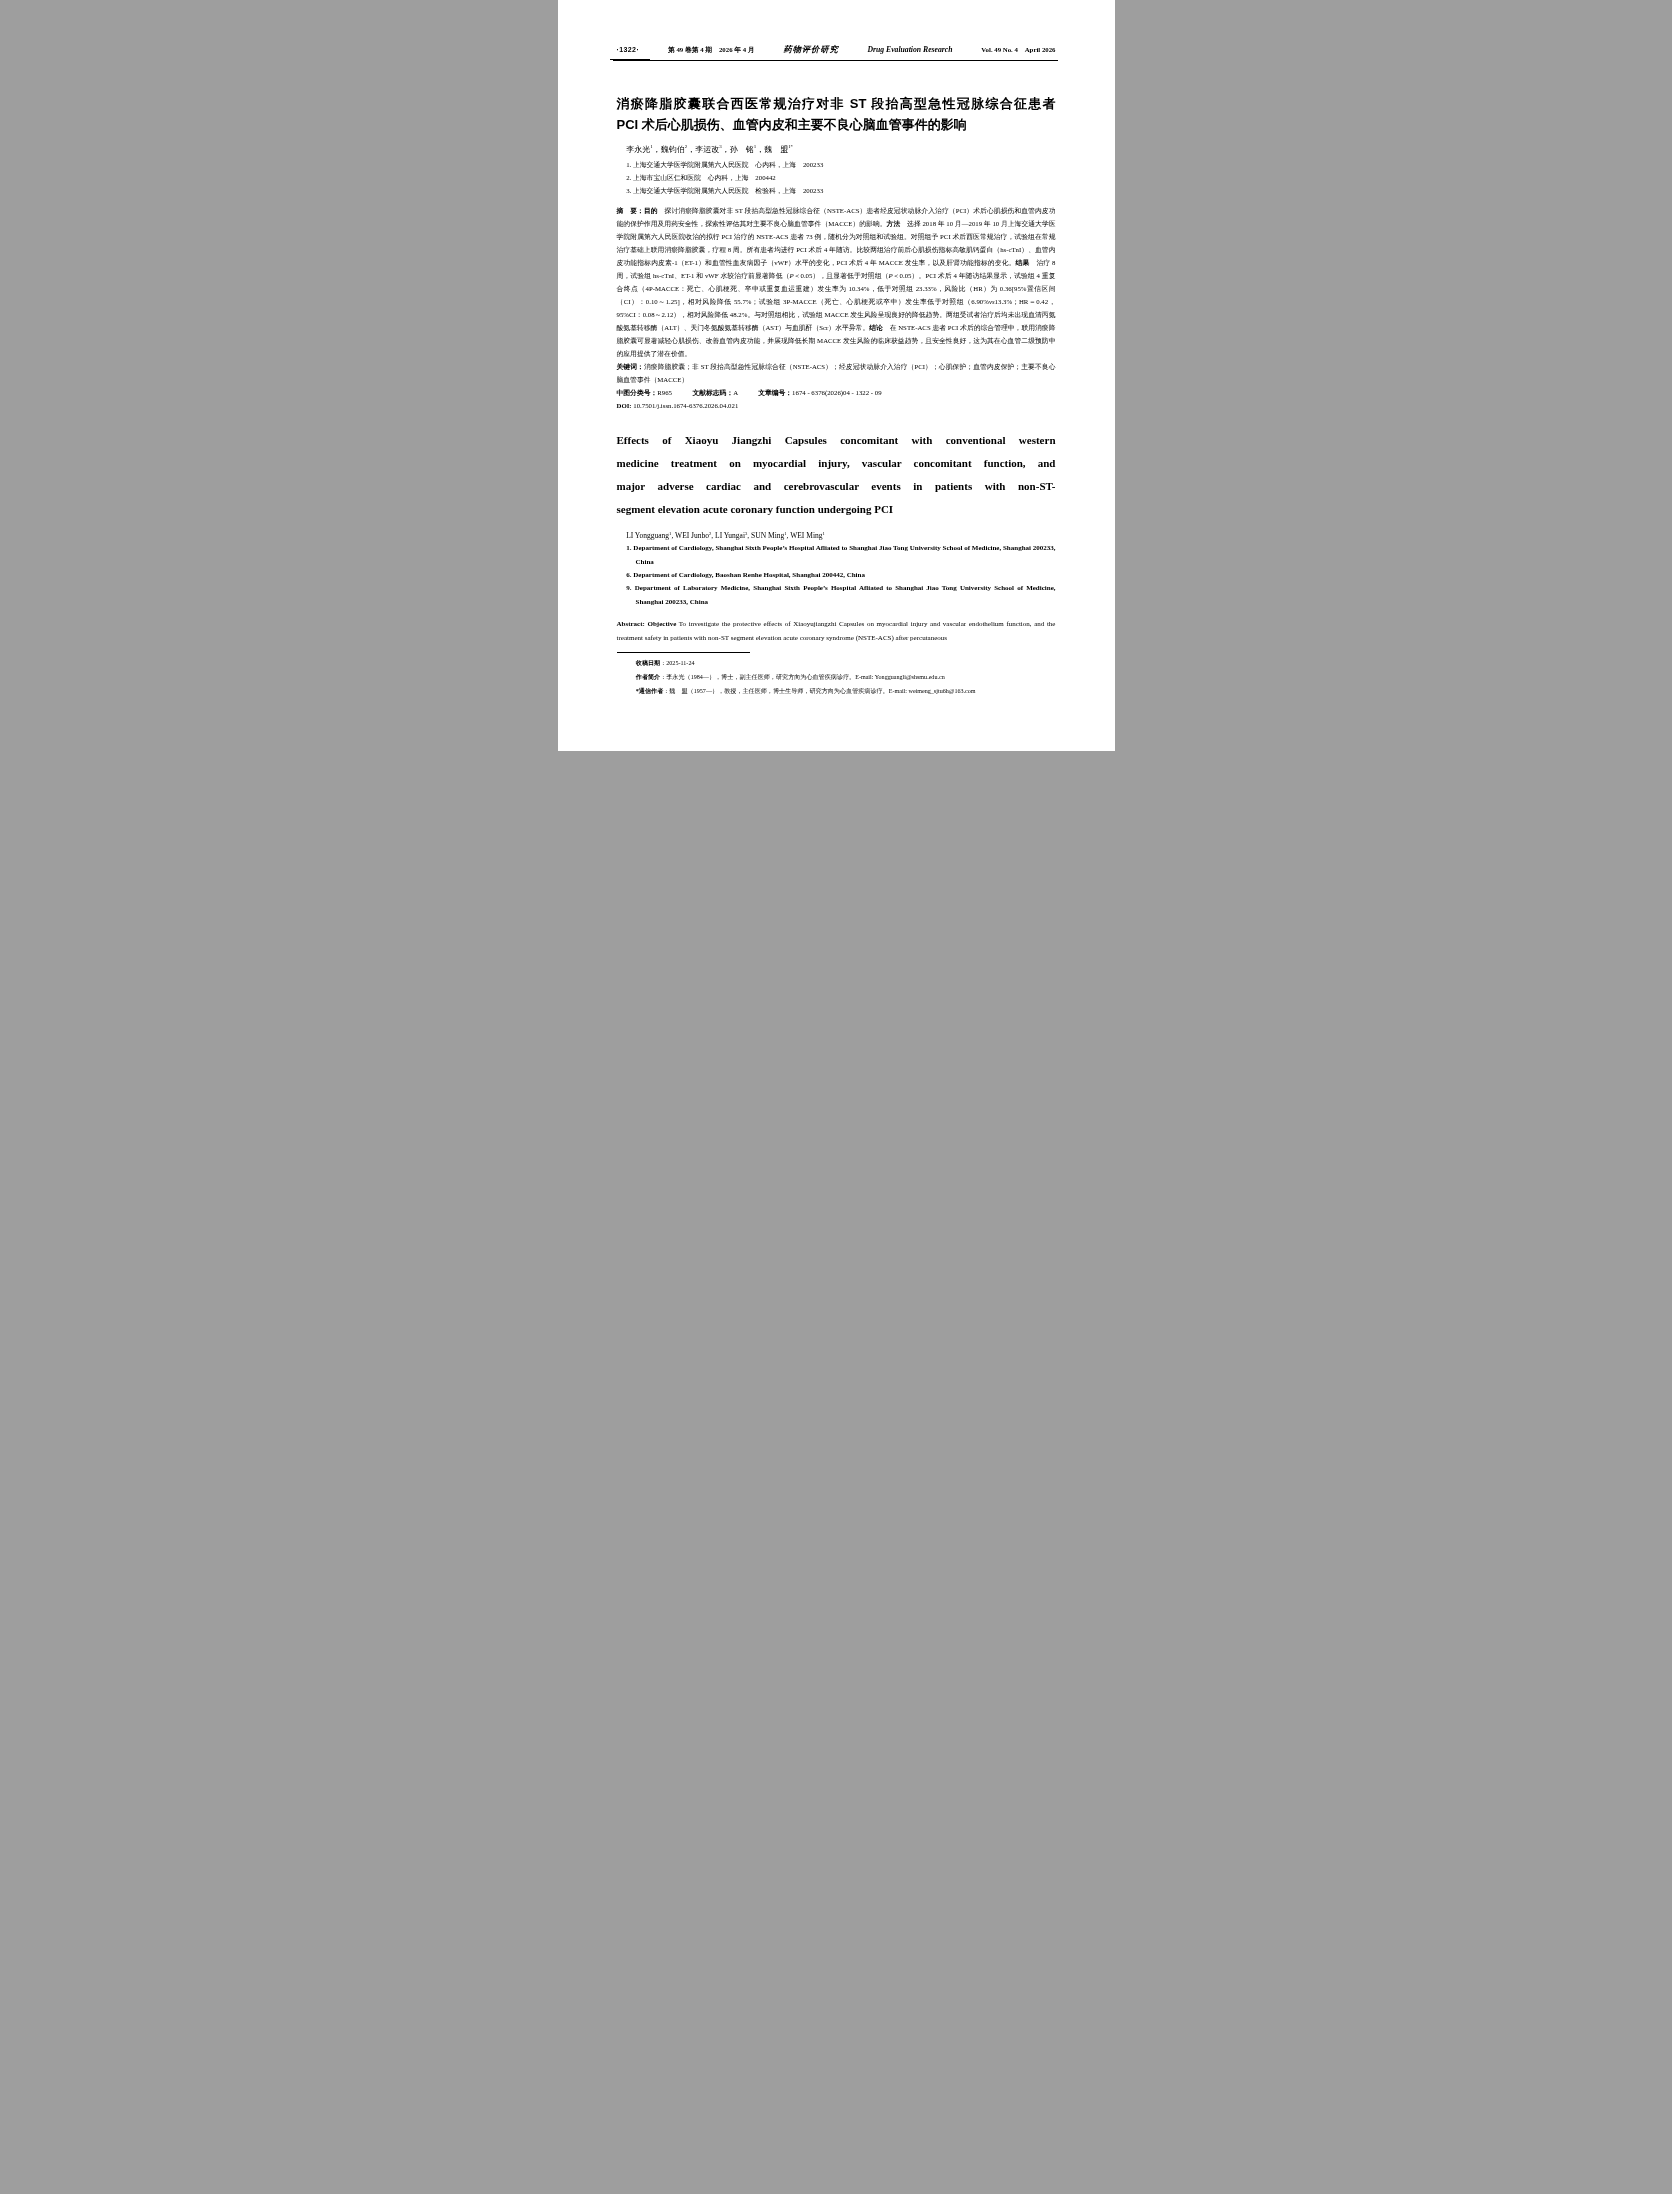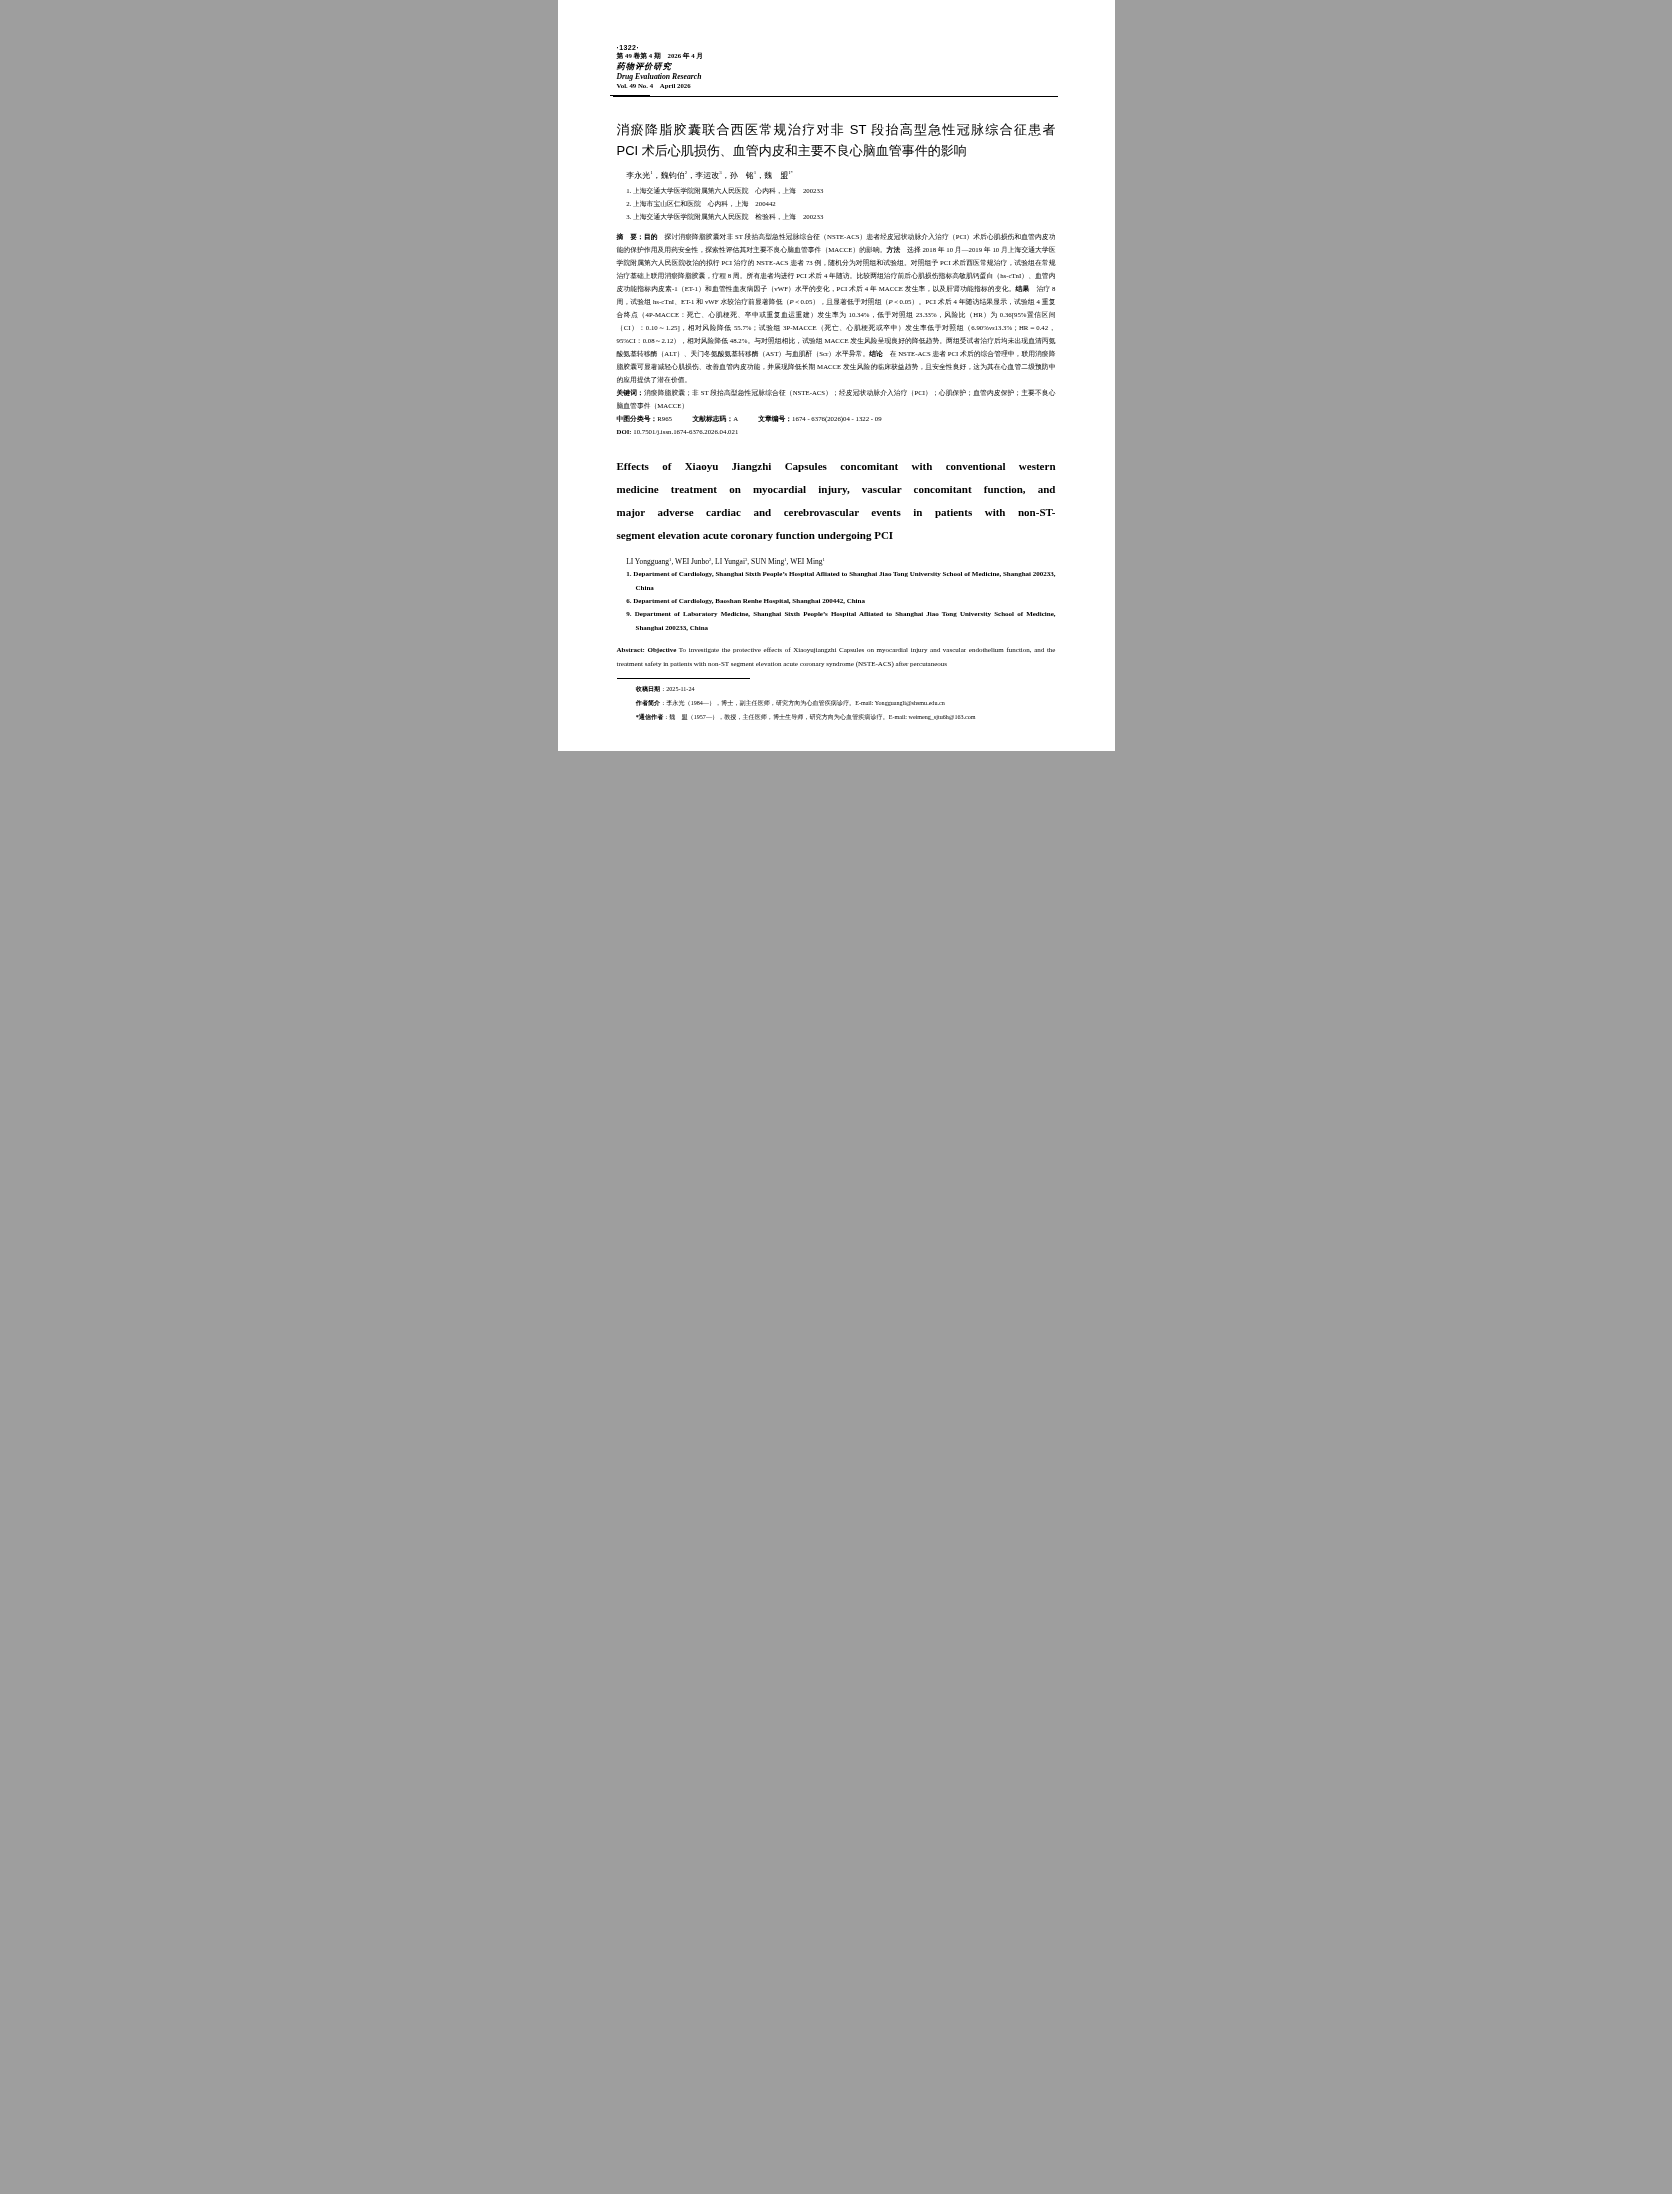--- a/index.html
+++ b/index.html
@@ -4,34 +4,34 @@
 <style>
   html,body{margin:0;padding:0;background:#9e9e9e;}
   .page{
     width:557px;height:751px;margin:0 auto;background:#ffffff;color:#000;
     padding:0 59px;box-sizing:border-box;overflow:hidden;
     font-family:"Liberation Serif","DejaVu Serif",serif;
   }
   
   .header-row{
     display:flex;justify-content:space-between;align-items:baseline;
-    padding-top:44px;font-weight:bold;white-space:nowrap;flex-direction:column;
+    padding-top:44px;font-weight:bold;white-space:nowrap;
   }
   .pg-num{font-family:"Liberation Sans","DejaVu Sans",sans-serif;font-size:7px;letter-spacing:0.4px;}
   .issue-cn{font-size:6.8px;}
   .logo-cn{font-size:8.3px;font-style:italic;letter-spacing:0.9px;}
   .journal-en{font-size:7.7px;font-style:italic;}
   .vol-en{font-size:6.8px;}
   .header-rule{position:relative;margin-top:4px;height:2.6px;}
   .header-rule .rule-long{position:absolute;left:-3.5px;right:-2.6px;top:1.1px;height:1.1px;background:#000;}
   .header-rule .rule-short{position:absolute;left:-6.1px;top:0;width:40px;height:1.1px;background:#000;}
   
   .title-cn{
-    margin-top:21px;font-family:"Liberation Sans","DejaVu Sans",sans-serif;
-    font-weight:normal;font-size:13px;line-height:21px;
+    margin-top:31px;font-family:"Liberation Sans","DejaVu Sans",sans-serif;
+    font-weight:bold;font-size:13px;line-height:21px;
   }
   .title-cn .l1{text-align:justify;text-align-last:justify;}
   sup{font-size:0.62em;line-height:0;}
   .authors-cn{margin-top:9.7px;font-size:8px;padding-left:9.7px;}
   .affils-cn{margin-top:2.6px;font-size:6.8px;line-height:13px;padding-left:9.7px;}
   
   .abstract-block{margin-top:7.5px;font-size:6.8px;line-height:13px;text-align:justify;}
   .abstract-block p{margin:0;}
   
   .title-en{margin-top:17px;font-size:11px;line-height:23px;font-weight:bold;}

